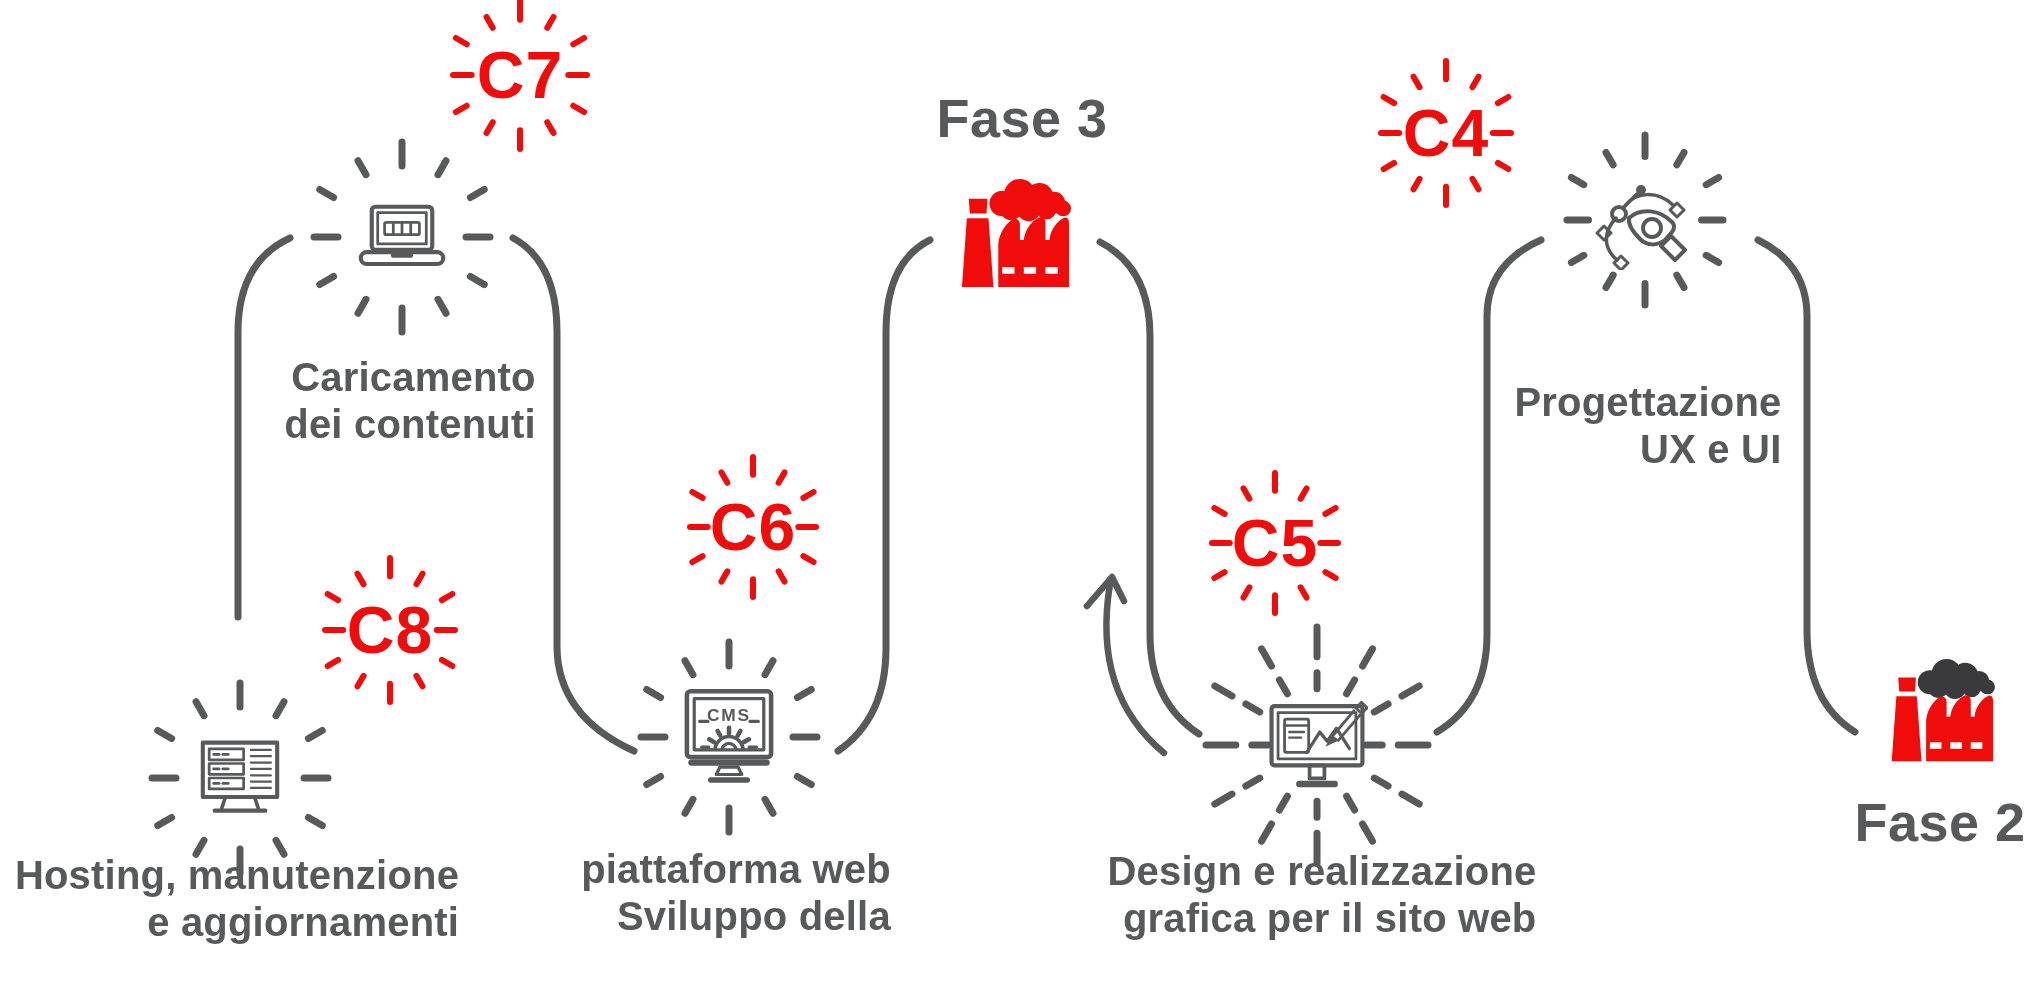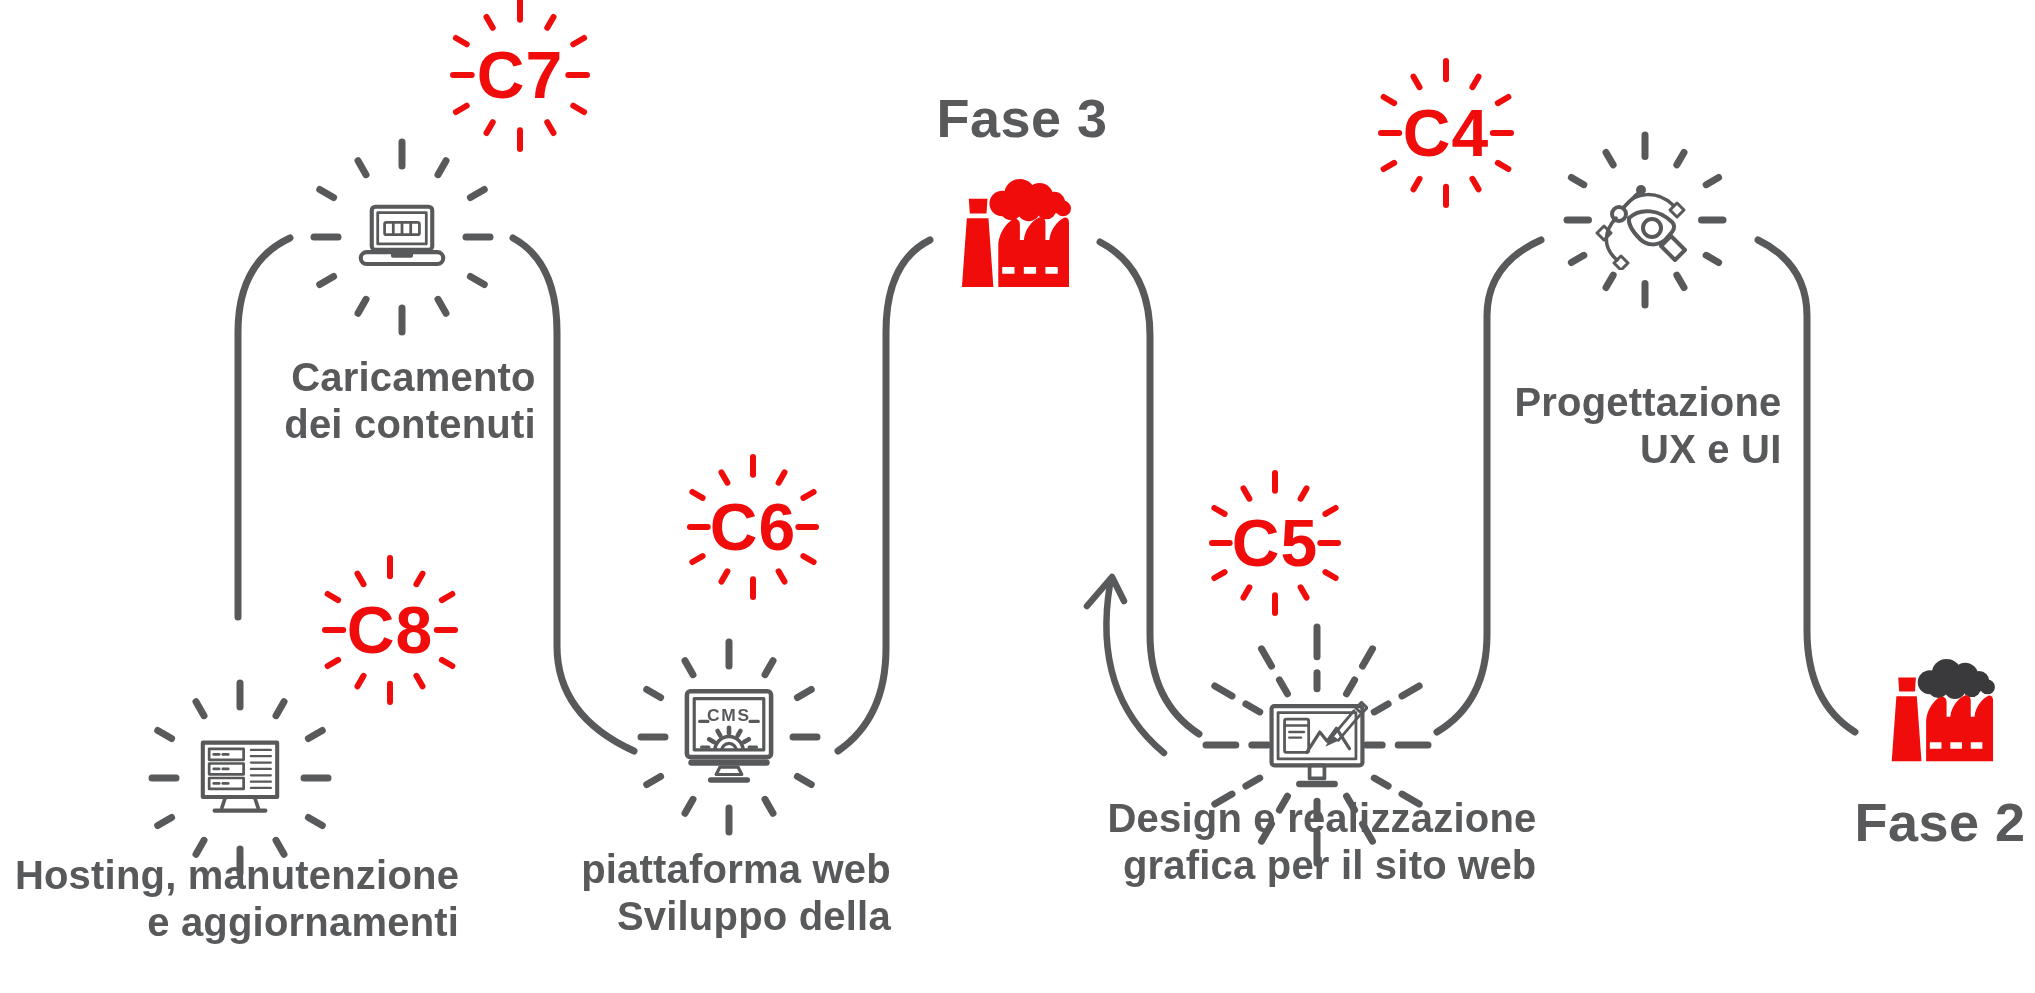--- a/index.html
+++ b/index.html
@@ -238,21 +238,21 @@
     <div>dei contenuti</div>
   </div>
   <div class="abs steplabel" style="left:237px;top:899px">
     <div>Hosting, manutenzione</div>
     <div>e aggiornamenti</div>
   </div>
   <div class="abs steplabel" style="left:736px;top:893px">
     <div>piattaforma web</div>
     <div>Sviluppo della</div>
   </div>
-  <div class="abs steplabel" style="left:1322px;top:842px">
+  <div class="abs steplabel" style="left:1322px;top:895px">
     <div>Design e realizzazione</div>
     <div>grafica per il sito web</div>
   </div>
   <div class="abs steplabel" style="left:1648px;top:426px">
     <div>Progettazione</div>
     <div>UX e UI</div>
   </div>
 
   <div class="abs icon" style="left:402px;top:237px">
     <svg width="96" height="66" viewBox="0 0 104 72">

